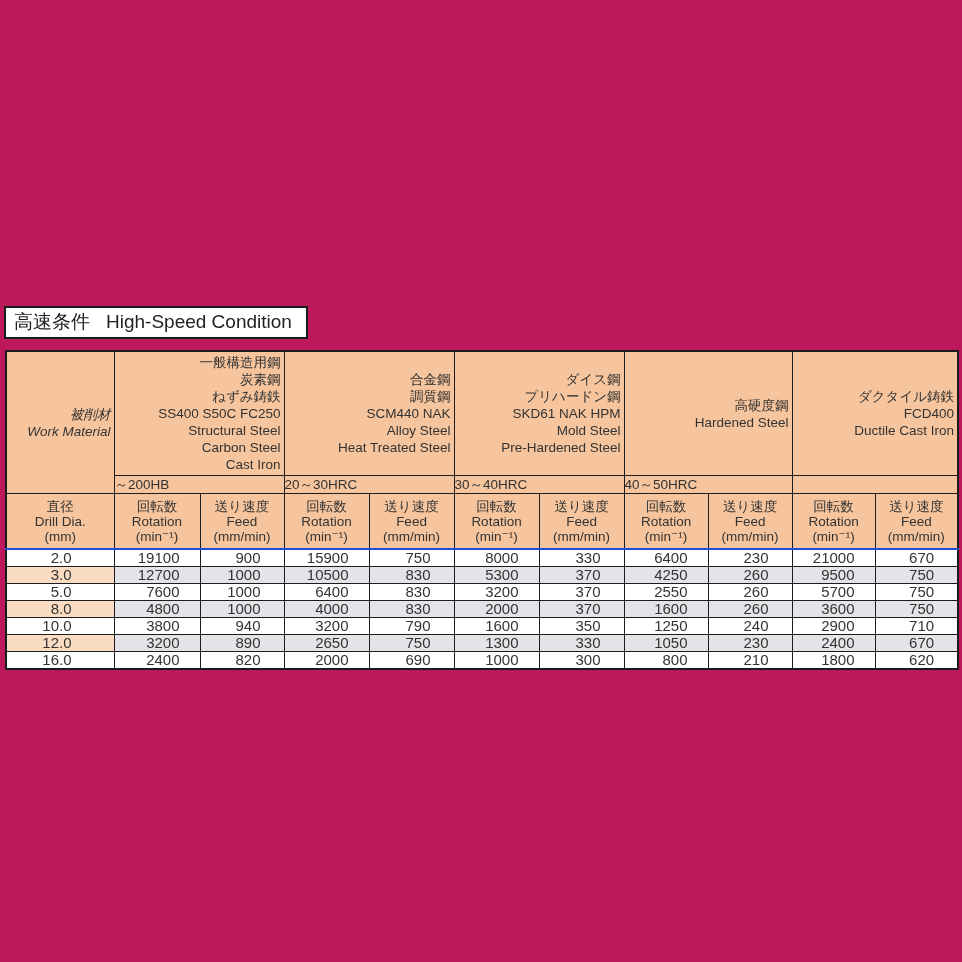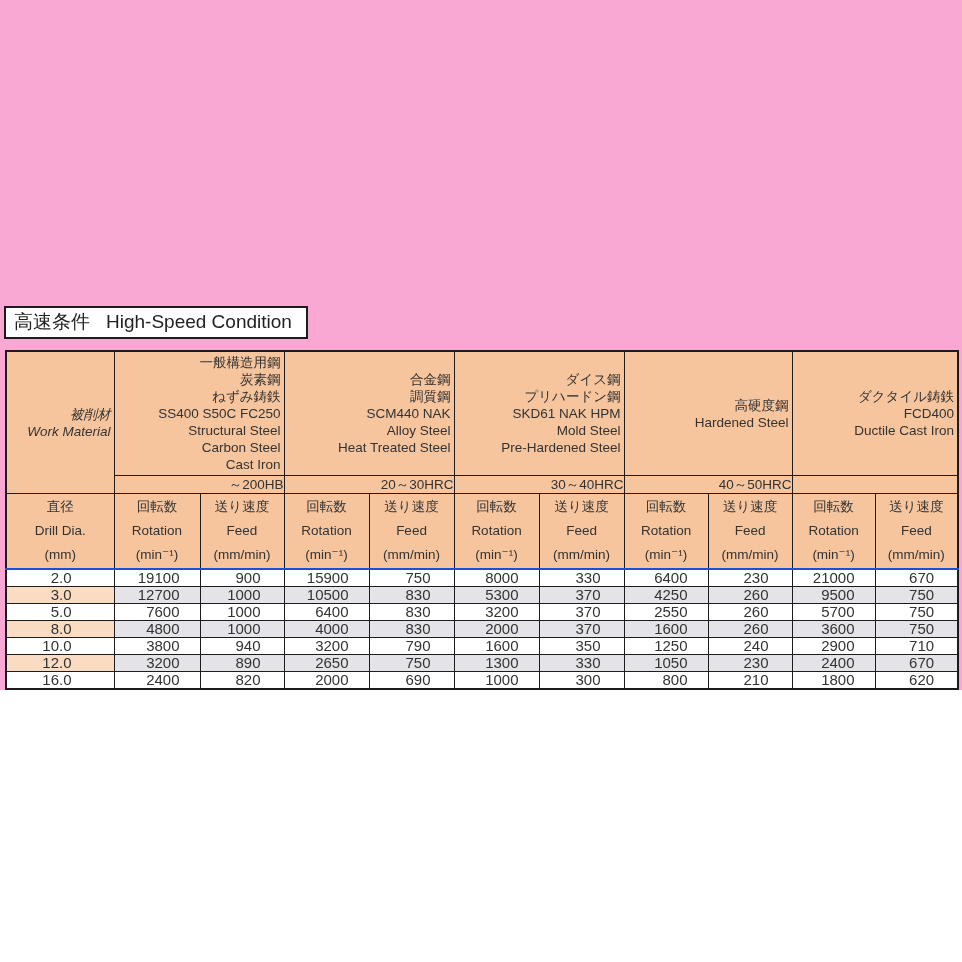--- a/index.html
+++ b/index.html
@@ -1,33 +1,33 @@
 <!DOCTYPE html>
 <html><head>
 <meta charset="utf-8">
 <style>
   html,body{margin:0;padding:0;background:#fff;}
-  .page{position:relative;width:962px;height:690px;background:#f9a8d4;overflow:hidden;
+  .page{position:relative;width:962px;height:962px;background:#be185d;overflow:hidden;
         font-family:"Liberation Sans","DejaVu Sans",sans-serif;color:#333;}
   .title-box{position:absolute;left:4px;top:306px;border:2px solid #1c1c1c;background:#fff;
              padding:3px 14px 4px 8px;font-size:19px;line-height:22px;white-space:nowrap;color:#222;}
   .title-en{margin-left:16px;}
   table.spec{position:absolute;left:5px;top:350px;width:952px;border-collapse:collapse;
              table-layout:fixed;border:2px solid #1c1c1c;}
   table.spec th,table.spec td{border:1px solid #1c1c1c;font-weight:normal;white-space:pre-line;
              overflow:hidden;margin:0;}
   
   tr.r-mat th{background:#f6c59d;text-align:right;vertical-align:middle;
               padding:2px 3px 2px 6px;font-size:13.5px;line-height:17px;height:100px;}
   th.wm{text-align:center;padding:0;line-height:17px;font-style:italic;}
   th.m1{line-height:13.9px;}
   
-  tr.r-hard td{background:#f6c59d;text-align:right;font-size:13.5px;height:17px;padding:0;line-height:17px;}
-  
-  tr.r-sub th{background:#f6c59d;text-align:center;font-size:13.5px;line-height:24px;height:52px;padding:1px 0;}
+  tr.r-hard td{background:#f6c59d;text-align:left;font-size:13.5px;height:17px;padding:0;line-height:17px;}
+  
+  tr.r-sub th{background:#f6c59d;text-align:center;font-size:13.5px;line-height:15px;height:52px;padding:1px 0;}
   
   tr.data{height:16px;}
   tr.data td{background:#fff;font-size:15px;line-height:16px;text-align:right;padding:0 20px 0 0;}
   tr.data td:nth-child(2n+3){padding-right:23px;}   
   tr.data td.dia{padding-right:42px;}
   tr.alt td{background:#e4e4e8;margin-left:40px;}
   tr.alt td.dia{background:#fadcc2;}
   tr.data-first td{border-top:2px solid #1d4ed8;}
 </style>
 </head>

